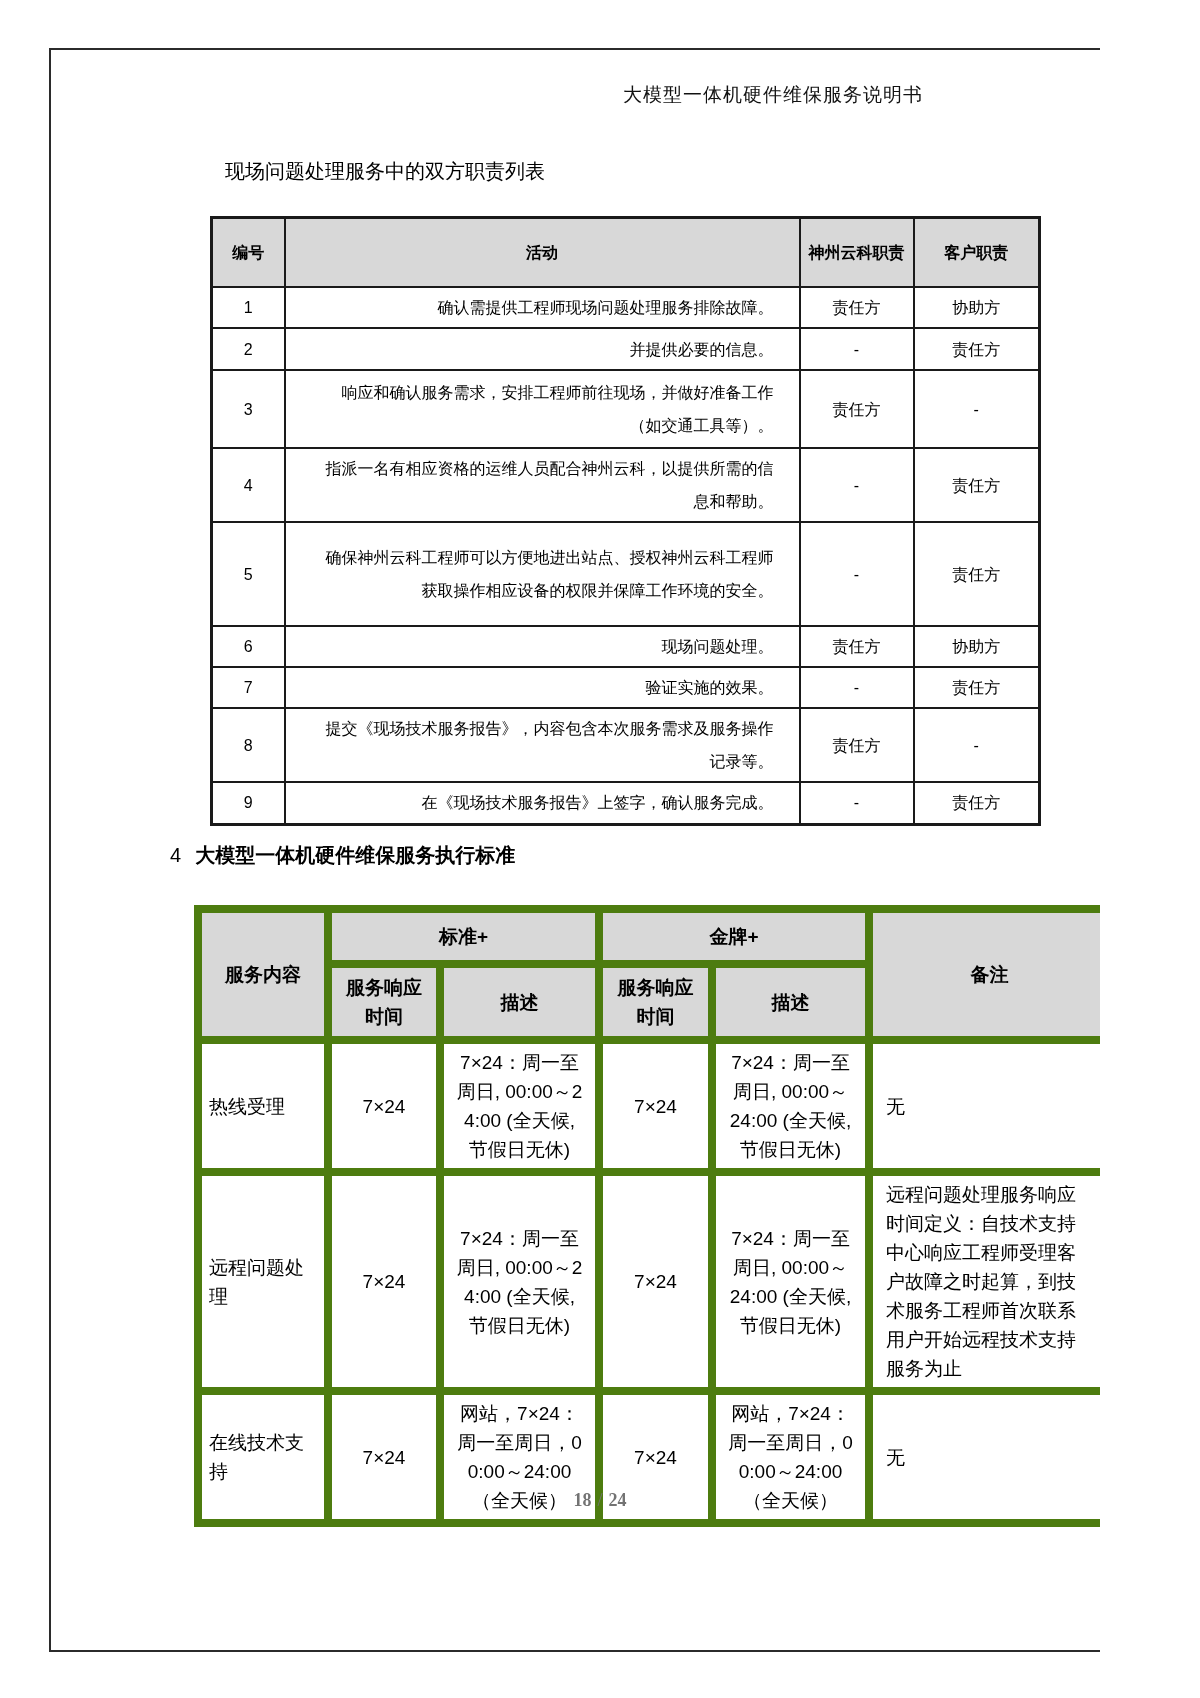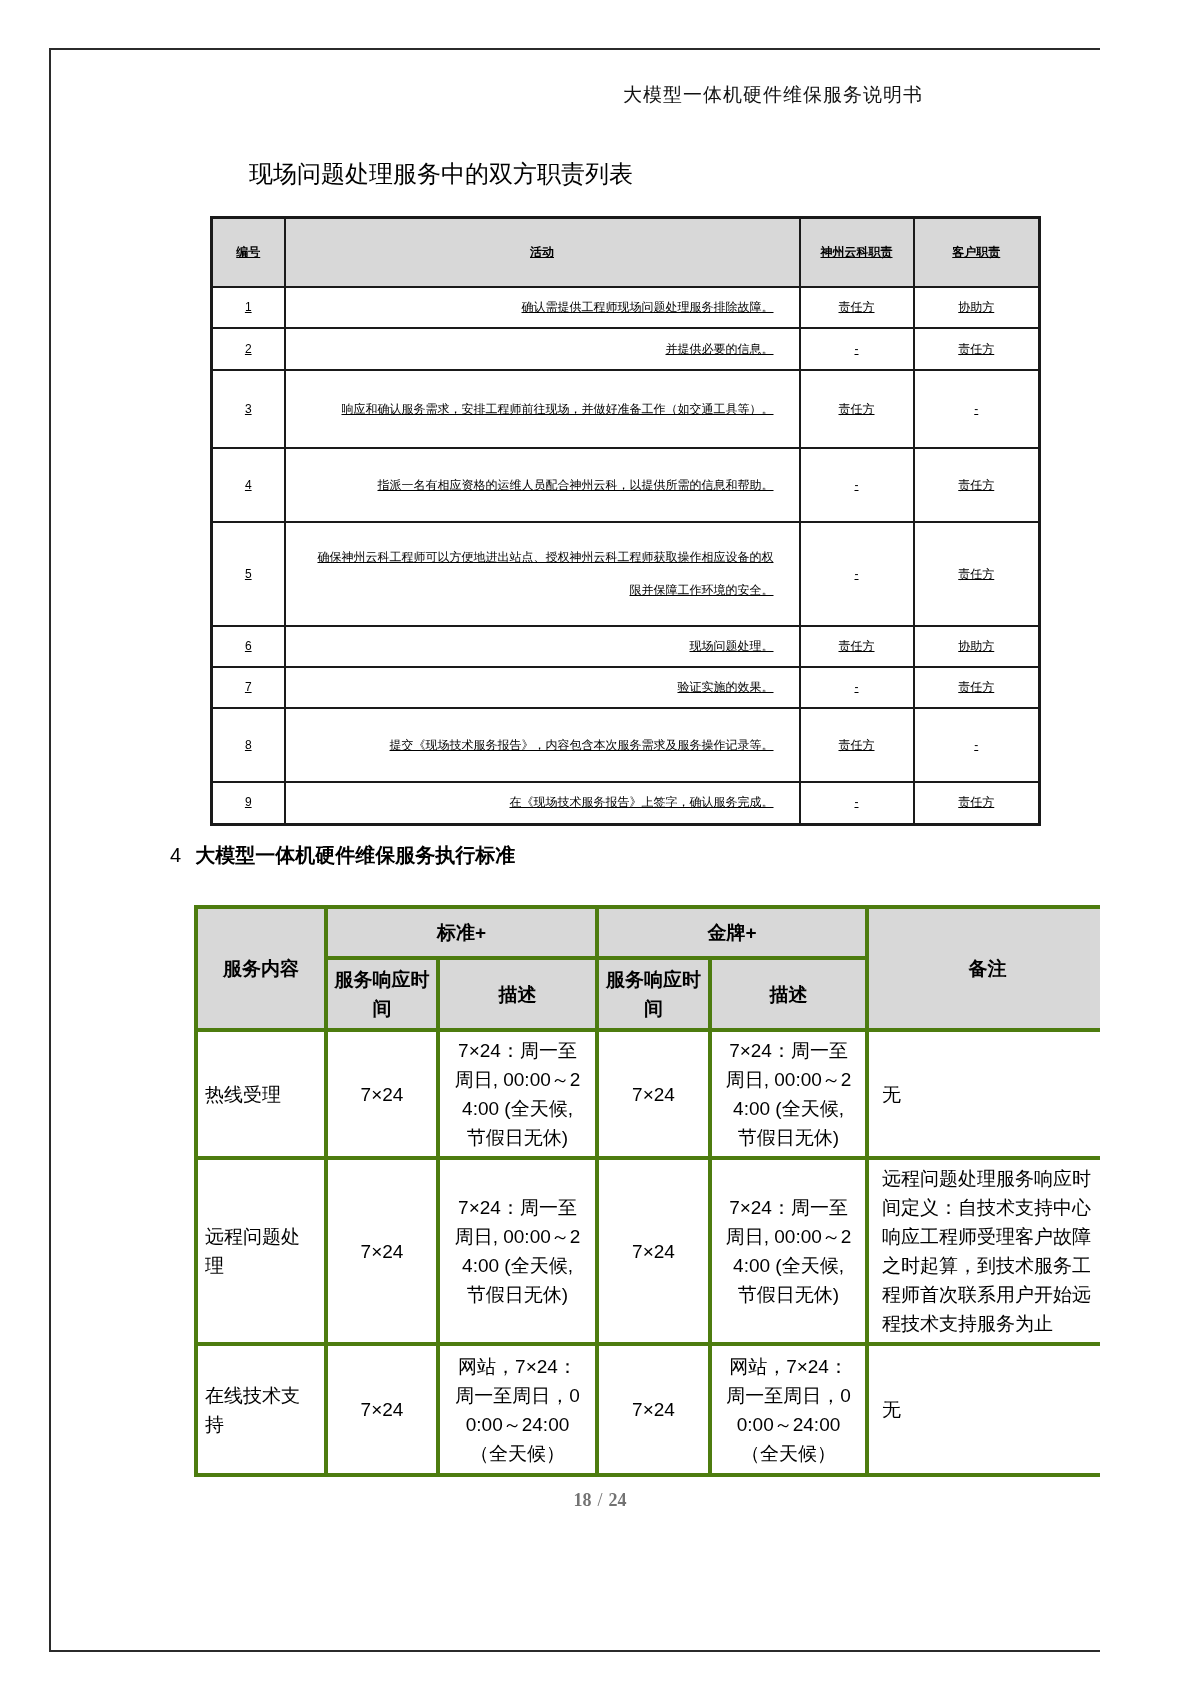--- a/index.html
+++ b/index.html
@@ -23,34 +23,32 @@
     top:82px;right:177px;
     font-family:"Liberation Serif", serif;
     font-size:19px;
     letter-spacing:1px;
     color:#111;
     white-space:nowrap;
   }
   .t1-caption{
     position:absolute;
     top:158px;left:225px;
-    font-size:24px;
+    font-size:20px;
     color:#000;
-    margin-left:24px;
   }
   table{border-collapse:collapse;table-layout:fixed;}
   td,th{vertical-align:middle;word-break:break-all;}
   .t1{
     position:absolute;
     top:216px;left:210px;
     width:828px;
     border:3px solid #1a1a1a;
-    font-size:12px;
+    font-size:16px;
     line-height:33px;
-    text-decoration:underline;
   }
   .t1 th,.t1 td{border:2px solid #1a1a1a;}
   .t1 thead th{
     background:#d8d8d8;
     font-weight:bold;
     text-align:center;
     height:65px;
     padding:1px 6px;
   }
   .t1 td{padding:3px 6px;}
@@ -77,21 +75,21 @@
   }
   .section-heading .sec-no{margin-right:14px;font-weight:normal;}
   .t2{
     position:absolute;
     top:905px;left:194px;
     width:912px;
     border:3px solid #1a1a1a;
     font-size:19px;
     line-height:29px;
   }
-  .t2 th,.t2 td{border:4px solid #4d7c0f;}
+  .t2 th,.t2 td{border:8px solid #4d7c0f;}
   .t2 thead th{
     background:#d8d8d8;
     font-weight:bold;
     text-align:center;
     padding:2px 6px;
   }
   .t2 thead tr:nth-child(1) th{height:43px;}
   .t2 thead tr:nth-child(2) th{height:64px;}
   .t2 td{padding:4px 12px;}
   .t2 .c-service{text-align:left;padding:4px 7px;}

